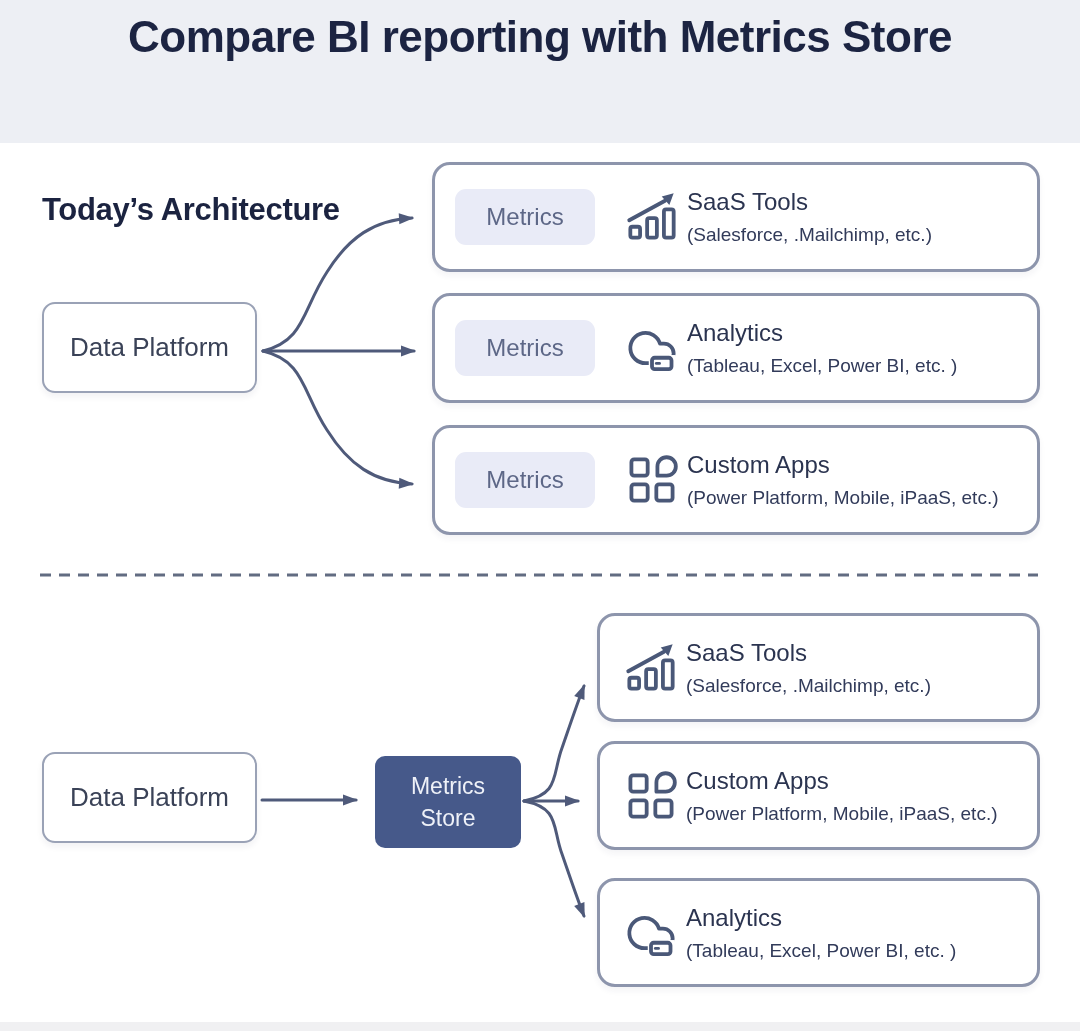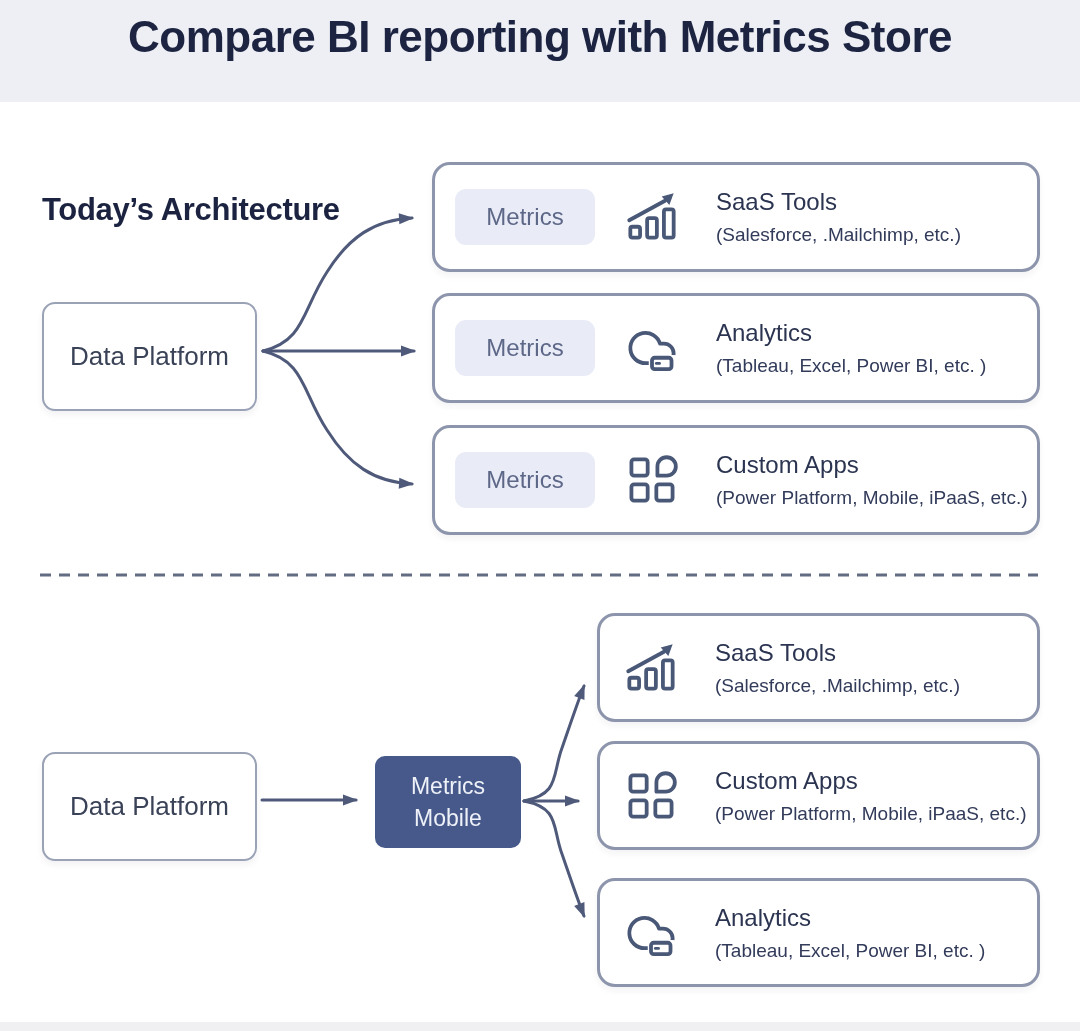--- a/index.html
+++ b/index.html
@@ -1,35 +1,35 @@
 <!DOCTYPE html>
 <html><head>
 <meta charset="utf-8">
 <style>
   html,body{margin:0;padding:0;background:#ffffff;}
   .stage{
     position:relative;width:1080px;height:1031px;overflow:hidden;
     background:#ffffff;font-family:"Liberation Sans","DejaVu Sans",sans-serif;
   }
   .header{
-    position:absolute;left:0;top:0;width:1080px;height:102px;
+    position:absolute;left:0;top:0;width:1080px;height:143px;
     background:#edeff4;display:flex;justify-content:center;align-items:flex-start;
   }
   .page-title{
     margin-top:12px;font-size:44px;font-weight:800;letter-spacing:-0.5px;
     color:#1c2442;
   }
   .section-heading{
     position:absolute;font-size:31px;font-weight:700;color:#1b2340;letter-spacing:-0.3px;
   }
   #heading-today{left:42px;top:166px;}
   #heading-md{left:48px;top:614px;}
   .arrow-layer{position:absolute;left:0;top:0;width:1080px;height:1031px;pointer-events:none;}
   .source-box{
-    position:absolute;left:42px;width:215px;height:109px;
+    position:absolute;left:42px;width:215px;height:91px;
     background:#ffffff;border:2.5px solid #9aa2b6;border-radius:13px;
     display:flex;align-items:center;justify-content:center;
     font-size:26px;color:#3a4257;box-shadow:0 4px 6px rgba(30,40,70,0.06);
     box-sizing:border-box;
   }
   #source-today{top:302px;}
   #source-md{top:752px;}
   .card{
     position:absolute;background:#ffffff;border:3px solid #8d95ac;border-radius:18px;
     display:flex;align-items:center;box-sizing:border-box;
@@ -40,21 +40,21 @@
   #card-t1{top:162px;} #card-t2{top:293px;} #card-t3{top:425px;}
   #card-b1{top:613px;} #card-b2{top:741px;} #card-b3{top:878px;}
   .chip{
     width:140px;height:56px;background:#e9ebf7;border-radius:11px;flex:none;
     display:flex;align-items:center;justify-content:center;
     font-size:24px;color:#5d6787;
   }
   .card.top .icon-wrap{margin-left:30px;}
   .icon-wrap{width:54px;height:54px;flex:none;display:flex;align-items:center;justify-content:center;}
   .icon-wrap svg{width:52px;height:52px;}
-  .card-text{margin-left:37px;display:flex;flex-direction:column;}
+  .card-text{margin-left:8px;display:flex;flex-direction:column;}
   .card-title{font-size:24px;color:#2b3450;margin-bottom:8px;}
   .card-subtitle{font-size:19px;color:#323b5a;text-align:center;}
   .store-box{
     position:absolute;left:375px;top:756px;width:146px;height:92px;
     background:#46598a;border-radius:10px;display:flex;flex-direction:column;
     align-items:center;justify-content:center;color:#eef1f8;font-size:23px;line-height:1.4;
   }
   .footer-strip{position:absolute;left:0;top:1022px;width:1080px;height:9px;background:#f0f0f2;}
   .stroke-icon{stroke:#4a5878;fill:none;stroke-width:3.5;stroke-linecap:round;stroke-linejoin:round;}
 </style>
@@ -140,21 +140,21 @@
     </div>
   </div>
 
 
   <div class="source-box" id="source-md">
     <span>Data Platform</span>
   </div>
 
   <div class="store-box">
     <span>Metrics</span>
-    <span>Mobile</span>
+    <span>Store</span>
   </div>
 
   <div class="card bottom" id="card-b1">
     <div class="icon-wrap">
       <svg viewBox="0 0 48 48" class="stroke-icon">
         <rect x="4" y="33" width="9" height="10" rx="2"></rect>
         <rect x="19.5" y="25" width="9" height="18" rx="2"></rect>
         <rect x="35" y="17" width="9" height="26" rx="2"></rect>
         <path d="M3 27 L36 9"></path>
         <path d="M44,2 L33,5 L40,13 Z" fill="#4a5878" stroke="none"></path>

